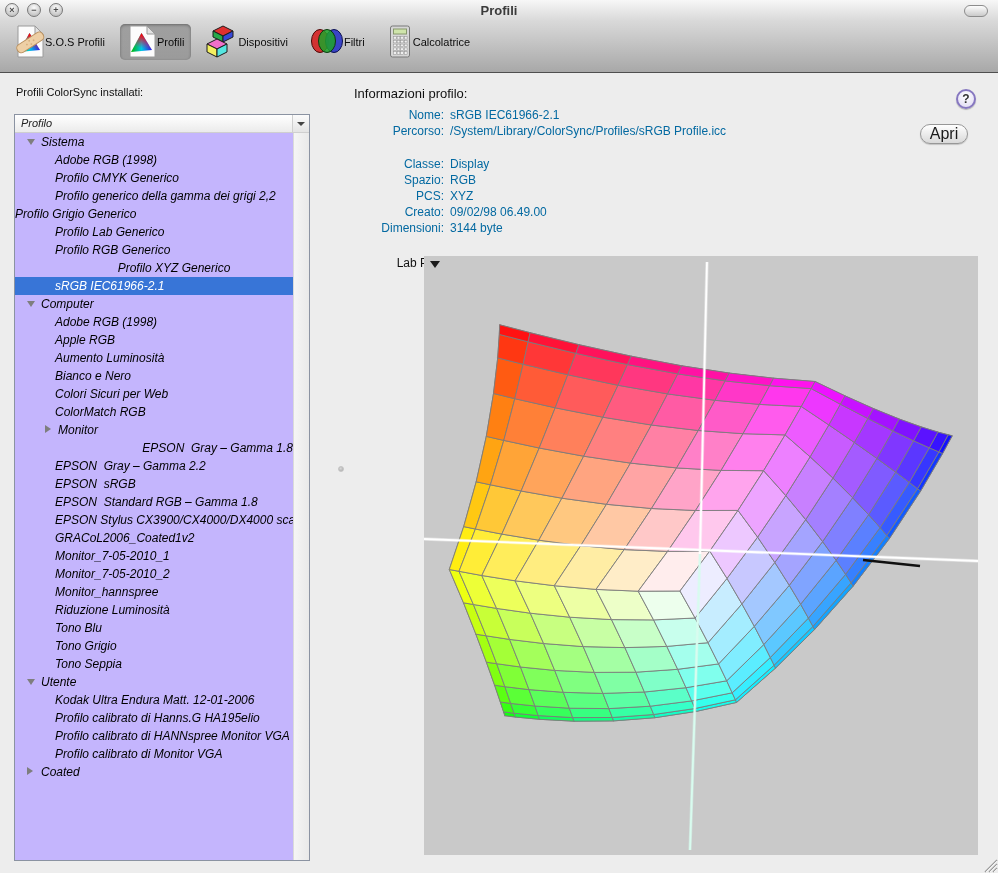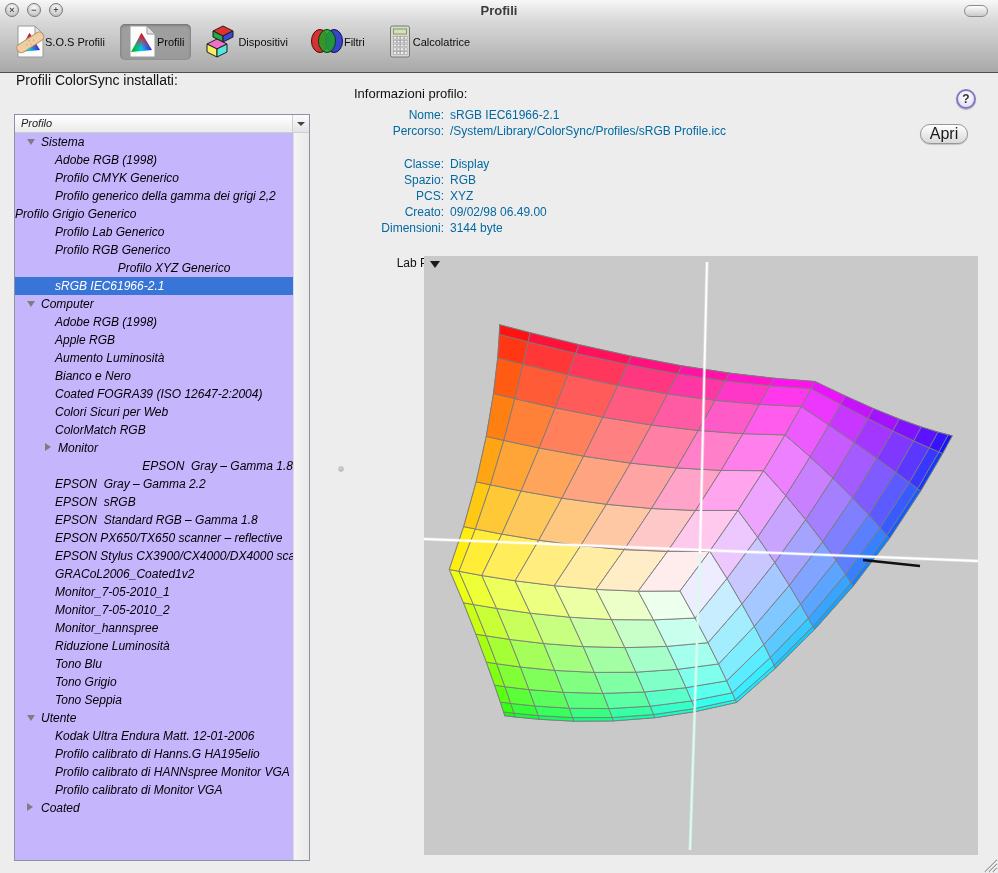--- a/index.html
+++ b/index.html
@@ -40,21 +40,21 @@
     display:flex;align-items:center;
     padding:1px 7px 2px 7px;border-radius:5px;
   }
   .titem.sel{
     background:linear-gradient(rgba(0,0,0,.26),rgba(0,0,0,.14));
     box-shadow:inset 0 1px 3px rgba(0,0,0,.35);
   }
   .ticon{height:33px;display:flex;align-items:center;justify-content:center;}
   .tlabel{font-size:11px;color:#0c0c0c;margin-top:0px;white-space:nowrap;}
   
-  .side-heading{position:absolute;left:16px;top:72px;font-size:14px;color:#111;}
+  .side-heading{position:absolute;left:16px;top:86px;font-size:11px;color:#111;}
   .listbox{
     position:absolute;left:14px;top:114px;width:296px;height:747px;
     background:#c4b5fd;border:1px solid #8b93a2;box-sizing:border-box;font-style:italic;
   }
   .listheader{
     position:absolute;left:0;top:0;right:0;height:18px;
     background:linear-gradient(#ffffff,#ebebeb);
     border-bottom:1px solid #cfcfcf;box-sizing:border-box;
     font-size:11px;color:#222;line-height:17px;padding-left:6px;
   }
@@ -255,29 +255,27 @@
       <div class="row"><span class="rlabel" style="">Profilo Grigio Generico</span></div>
       <div class="row"><span class="rlabel" style="padding-left: 40px;">Profilo Lab Generico</span></div>
       <div class="row"><span class="rlabel" style="padding-left: 40px;">Profilo RGB Generico</span></div>
       <div class="row"><span class="rlabel" style="padding-left: 40px; text-align: center;">Profilo XYZ Generico</span></div>
       <div class="row sel"><span class="rlabel" style="padding-left: 40px;">sRGB IEC61966-2.1</span></div>
       <div class="row"><span class="tri open" style="left: 12px;"></span><span class="rlabel" style="padding-left: 26px;">Computer</span></div>
       <div class="row"><span class="rlabel" style="padding-left: 40px;">Adobe RGB (1998)</span></div>
       <div class="row"><span class="rlabel" style="padding-left: 40px;">Apple RGB</span></div>
       <div class="row"><span class="rlabel" style="padding-left: 40px;">Aumento Luminosità</span></div>
       <div class="row"><span class="rlabel" style="padding-left: 40px;">Bianco e Nero</span></div>
-      <div class="row"><span class="rlabel" style="padding-left: 40px;">Coated FOGRA39 (ISO 12647-2:2004)</span></div>
       <div class="row"><span class="rlabel" style="padding-left: 40px;">Colori Sicuri per Web</span></div>
       <div class="row"><span class="rlabel" style="padding-left: 40px;">ColorMatch RGB</span></div>
       <div class="row"><span class="tri closed" style="left: 30px;"></span><span class="rlabel" style="padding-left: 43px;">Monitor</span></div>
       <div class="row"><span class="rlabel" style="padding-left: 40px; text-align: right;">EPSON  Gray – Gamma 1.8</span></div>
       <div class="row"><span class="rlabel" style="padding-left: 40px;">EPSON  Gray – Gamma 2.2</span></div>
       <div class="row"><span class="rlabel" style="padding-left: 40px;">EPSON  sRGB</span></div>
       <div class="row"><span class="rlabel" style="padding-left: 40px;">EPSON  Standard RGB – Gamma 1.8</span></div>
-      <div class="row"><span class="rlabel" style="padding-left: 40px;">EPSON PX650/TX650 scanner – reflective</span></div>
       <div class="row"><span class="rlabel" style="padding-left: 40px;">EPSON Stylus CX3900/CX4000/DX4000 scan</span></div>
       <div class="row"><span class="rlabel" style="padding-left: 40px;">GRACoL2006_Coated1v2</span></div>
       <div class="row"><span class="rlabel" style="padding-left: 40px;">Monitor_7-05-2010_1</span></div>
       <div class="row"><span class="rlabel" style="padding-left: 40px;">Monitor_7-05-2010_2</span></div>
       <div class="row"><span class="rlabel" style="padding-left: 40px;">Monitor_hannspree</span></div>
       <div class="row"><span class="rlabel" style="padding-left: 40px;">Riduzione Luminosità</span></div>
       <div class="row"><span class="rlabel" style="padding-left: 40px;">Tono Blu</span></div>
       <div class="row"><span class="rlabel" style="padding-left: 40px;">Tono Grigio</span></div>
       <div class="row"><span class="rlabel" style="padding-left: 40px;">Tono Seppia</span></div>
       <div class="row"><span class="tri open" style="left: 12px;"></span><span class="rlabel" style="padding-left: 26px;">Utente</span></div>

